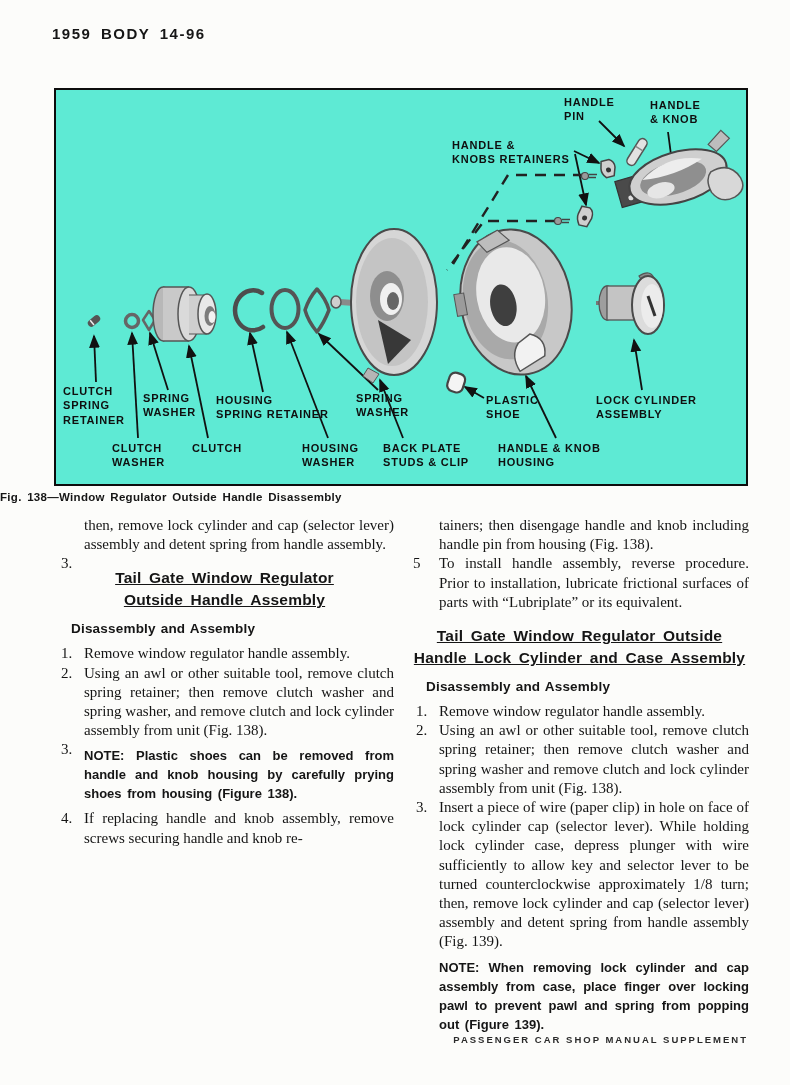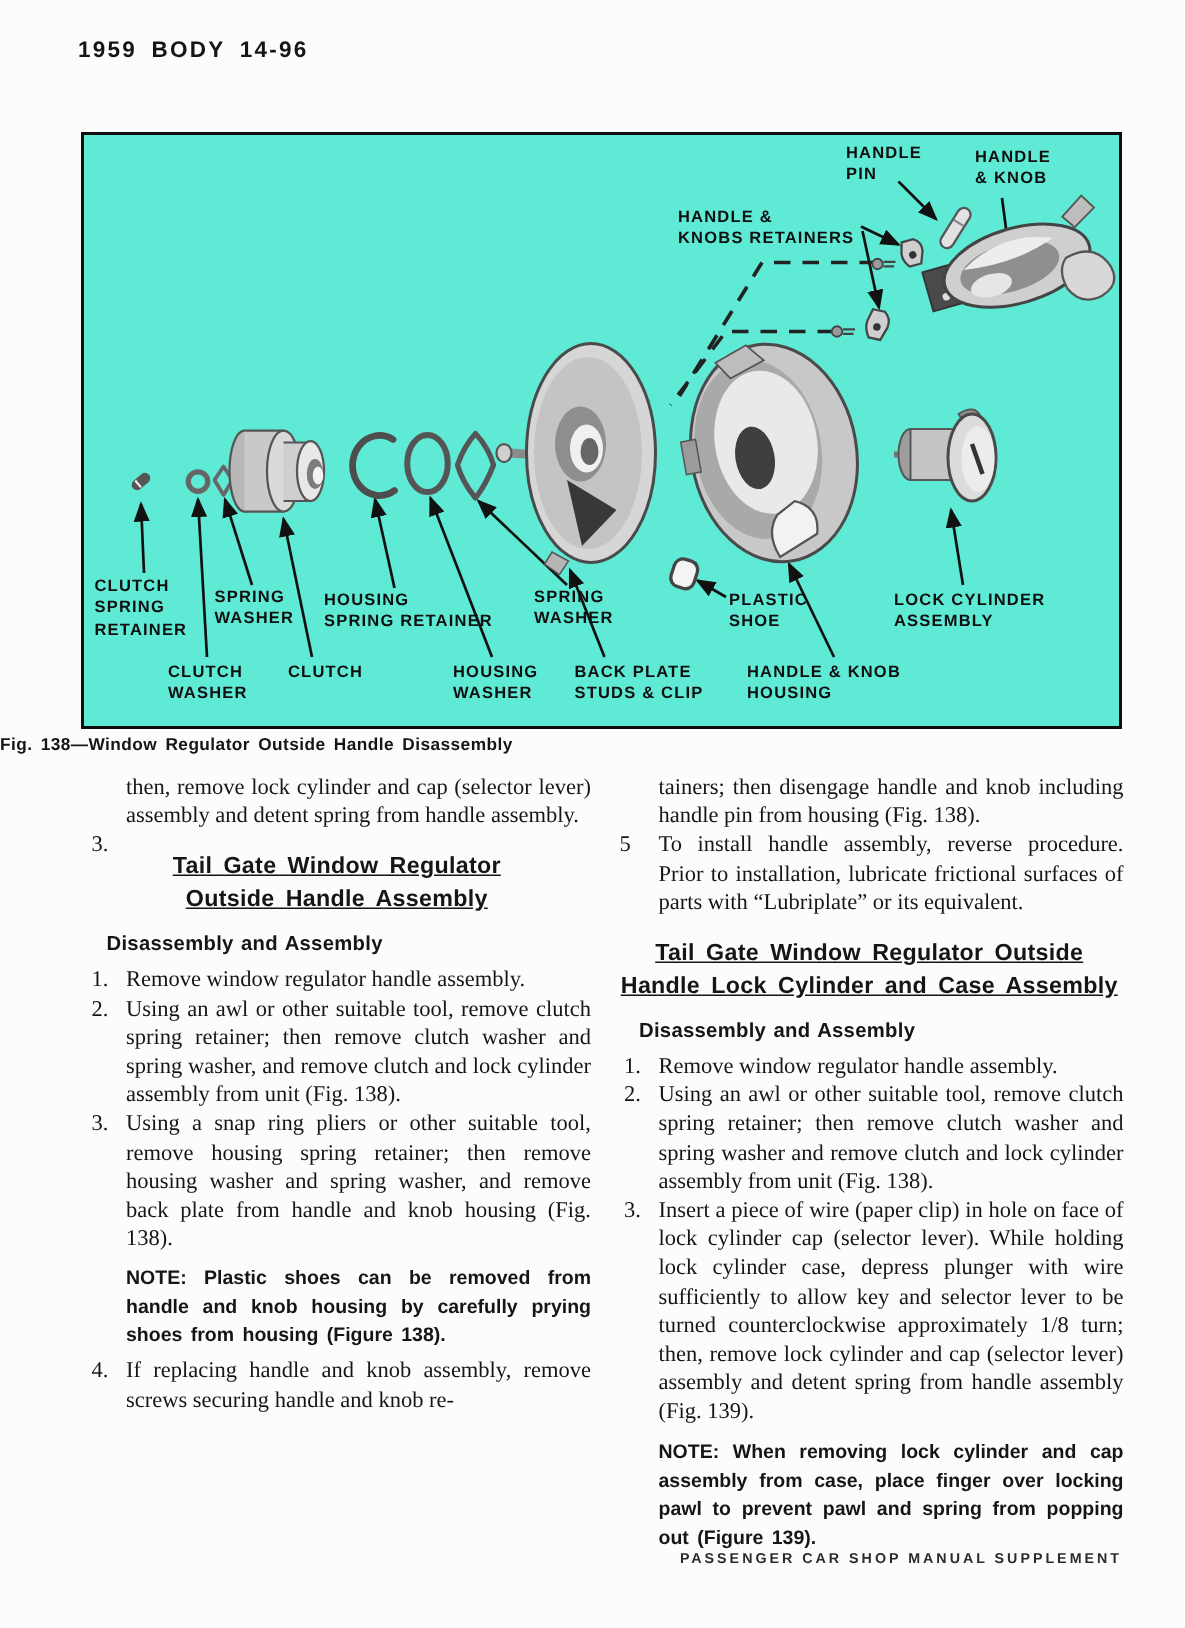--- a/index.html
+++ b/index.html
@@ -252,21 +252,20 @@
   <div class="li">
     <span class="num">1.</span>
     <span>Remove window regulator handle assembly.</span>
   </div>
   <div class="li">
     <span class="num">2.</span>
     <span>Using an awl or other suitable tool, remove clutch spring retainer; then remove clutch washer and spring washer, and remove clutch and lock cylinder assembly from unit (Fig. 138).</span>
   </div>
   <div class="li">
     <span class="num">3.</span>
-    <span>Using a snap ring pliers or other suitable tool, remove housing spring retainer; then remove housing washer and spring washer, and remove back plate from handle and knob housing (Fig. 138).</span>
   </div>
   <div class="note">NOTE: Plastic shoes can be removed from handle and knob housing by carefully prying shoes from housing (Figure 138).</div>
   <div class="li">
     <span class="num">4.</span>
     <span>If replacing handle and knob assembly, remove screws securing handle and knob re-</span>
   </div>
 </div>
 
 <div class="col col-right">
   <div class="cont">tainers; then disengage handle and knob including handle pin from housing (Fig. 138).</div>

